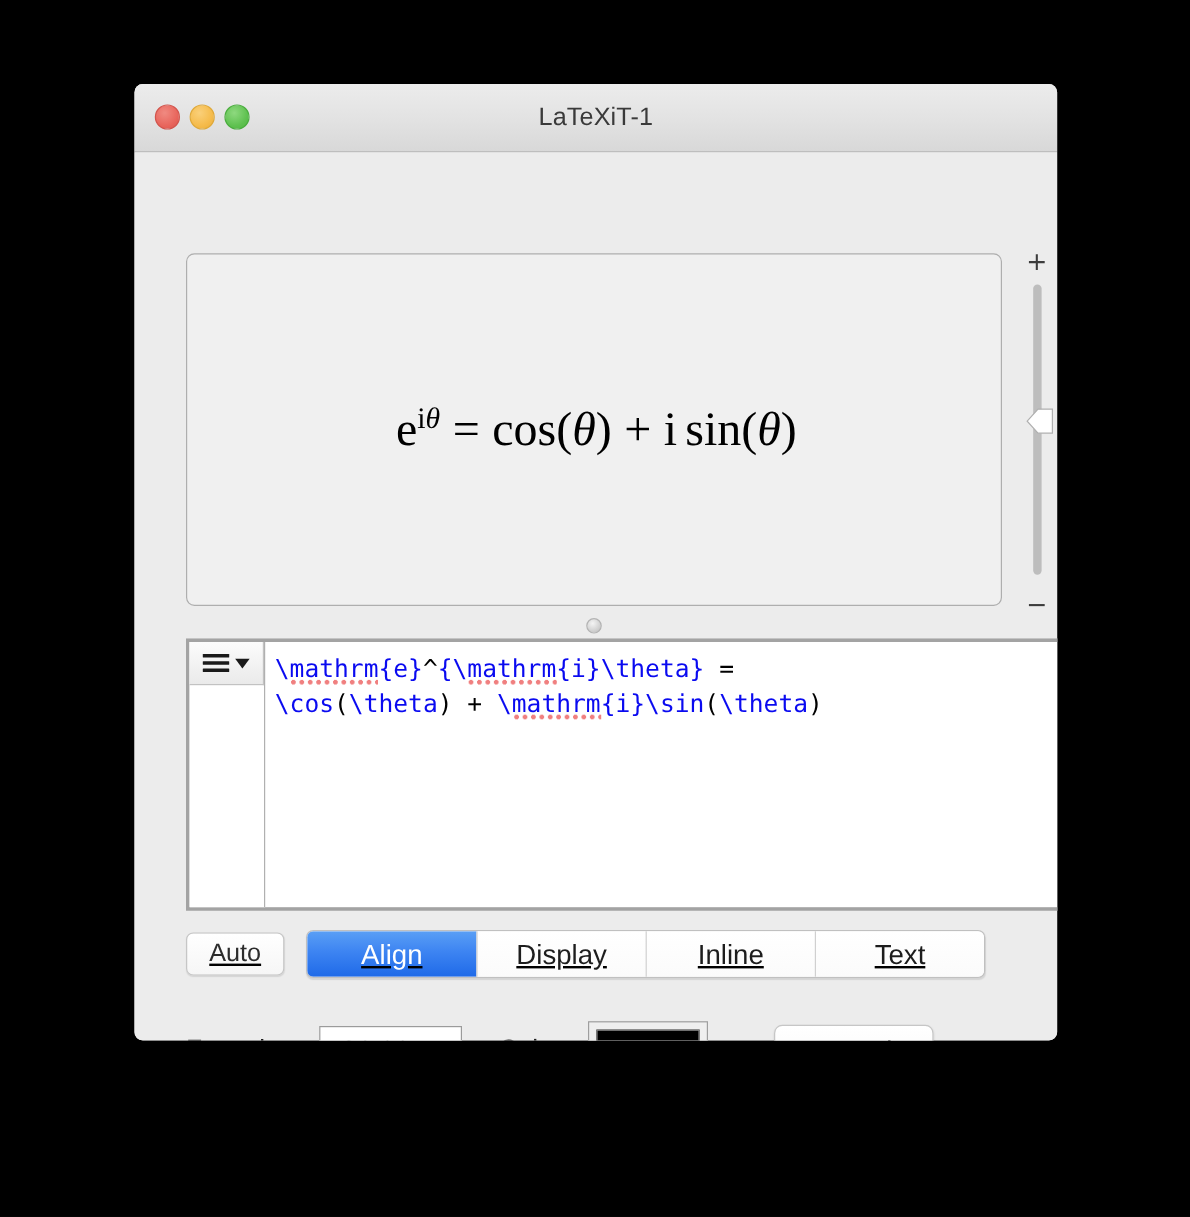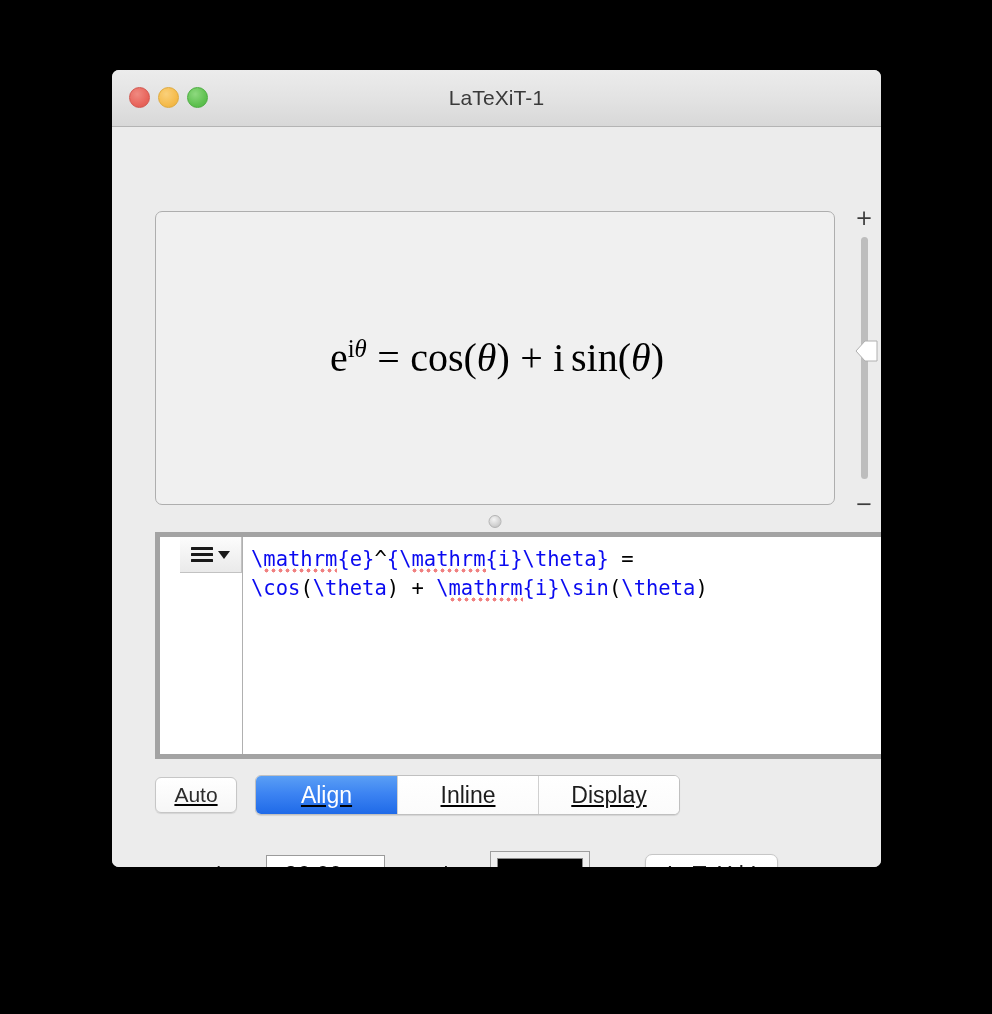--- a/index.html
+++ b/index.html
@@ -171,24 +171,23 @@
   }
 
   
   .editor {
     position: absolute;
     left: 43px;
     top: 405px;
     width: 814px;
     height: 227px;
     background: #ffffff;
-    border: 5px solid #a3a3a3;
-    box-sizing: border-box;
-    display: flex;
-    padding-left: 20px;
+    border: 3px solid #a3a3a3;
+    box-sizing: border-box;
+    display: flex;
   }
   .editor-gutter {
     width: 63px;
     border-right: 1px solid #b0b0b0;
     background: #ffffff;
     position: relative;
     flex: none;
     box-sizing: border-box;
   }
   .menu-button {
@@ -406,22 +405,23 @@
           </div>
         </div>
         <div class="editor-text"><span class="tok-cmd">\</span><span class="tok-cmd misspell">mathrm</span><span class="tok-cmd">{e}</span><span class="tok-plain">^</span><span class="tok-cmd">{</span><span class="tok-cmd">\</span><span class="tok-cmd misspell">mathrm</span><span class="tok-cmd">{i}\theta}</span><span class="tok-plain"> = </span>
 <span class="tok-cmd">\cos</span><span class="tok-plain">(</span><span class="tok-cmd">\theta</span><span class="tok-plain">)</span><span class="tok-plain"> + </span><span class="tok-cmd">\</span><span class="tok-cmd misspell">mathrm</span><span class="tok-cmd">{i}\sin</span><span class="tok-plain">(</span><span class="tok-cmd">\theta</span><span class="tok-plain">)</span></div>
       </div>
 
       <div class="mode-row">
         <div class="auto-button">Auto</div>
         <div class="segmented">
             <div class="segment selected">Align</div>
+            <div class="segment">Display</div>
             <div class="segment">Inline</div>
-            <div class="segment">Display</div>
+            <div class="segment">Text</div>
           </div>
       </div>
 
       <div class="bottom-bar">
         <span class="field-label">Font size :</span>
         <div class="fontsize-input">36.00 pt</div>
         <span class="field-label color-label">Color :</span>
         <div class="color-well">
           <div class="color-swatch" style="background: rgb(0, 0, 0);"></div>
         </div>

